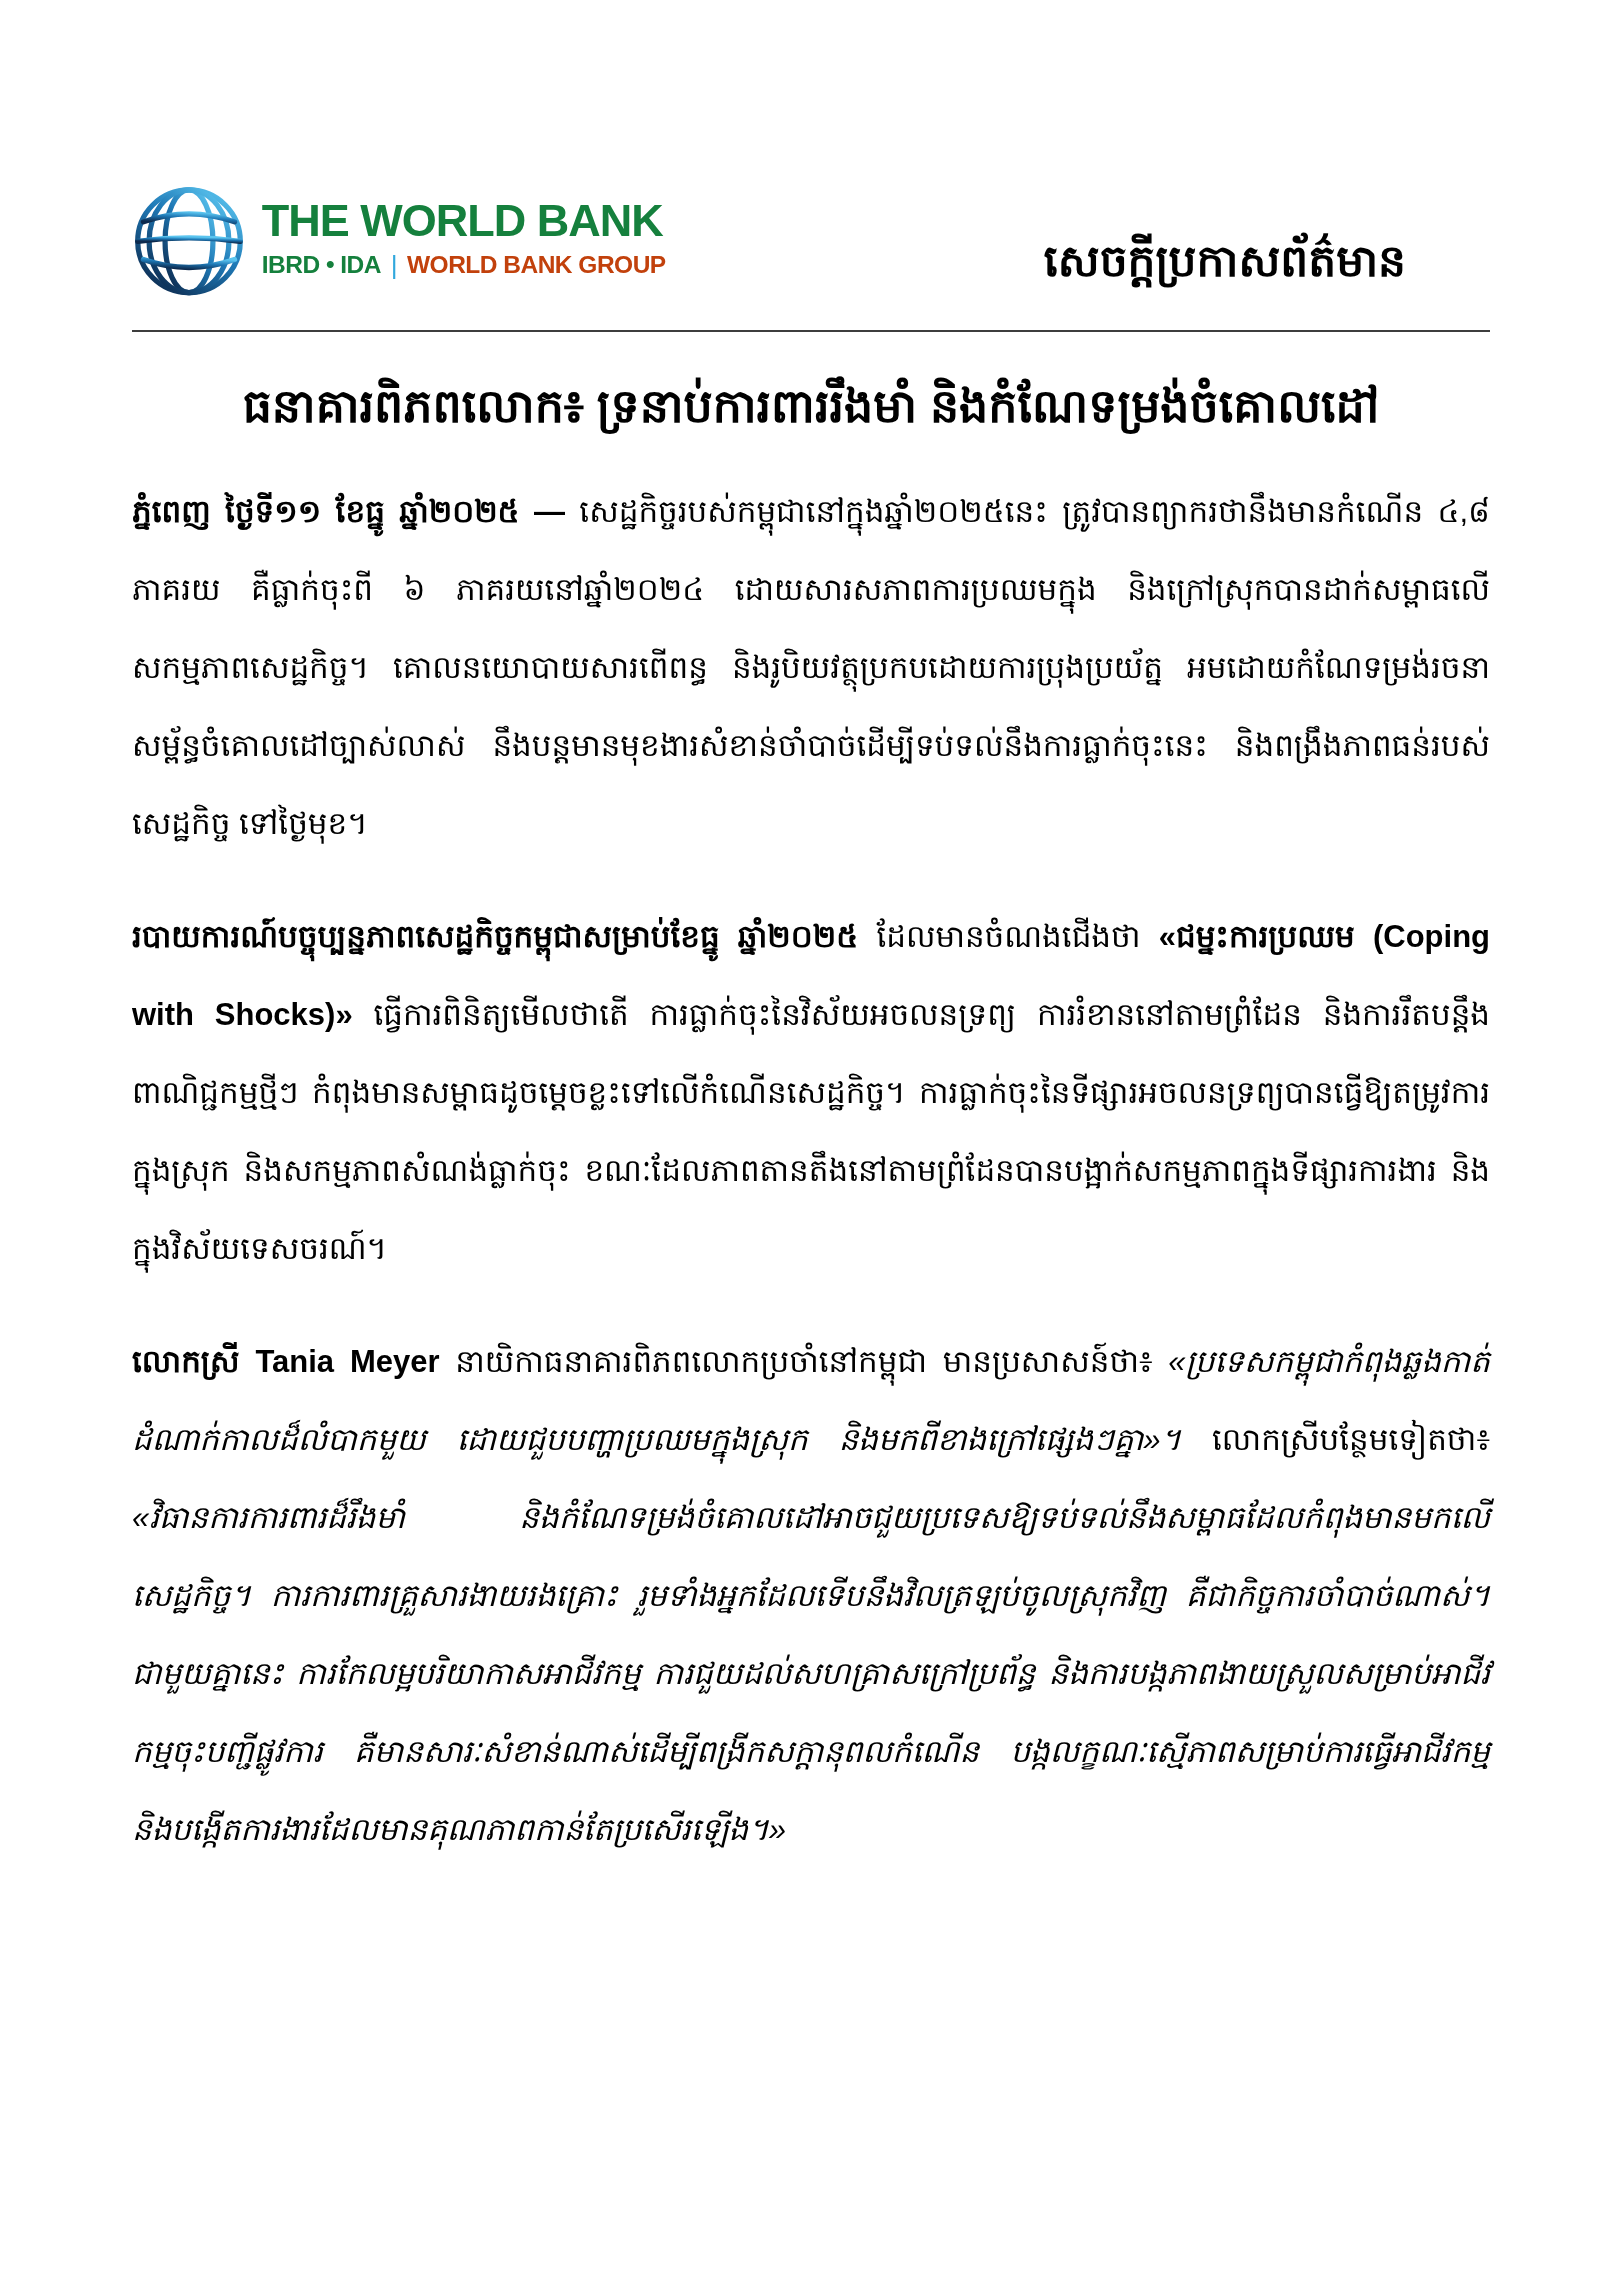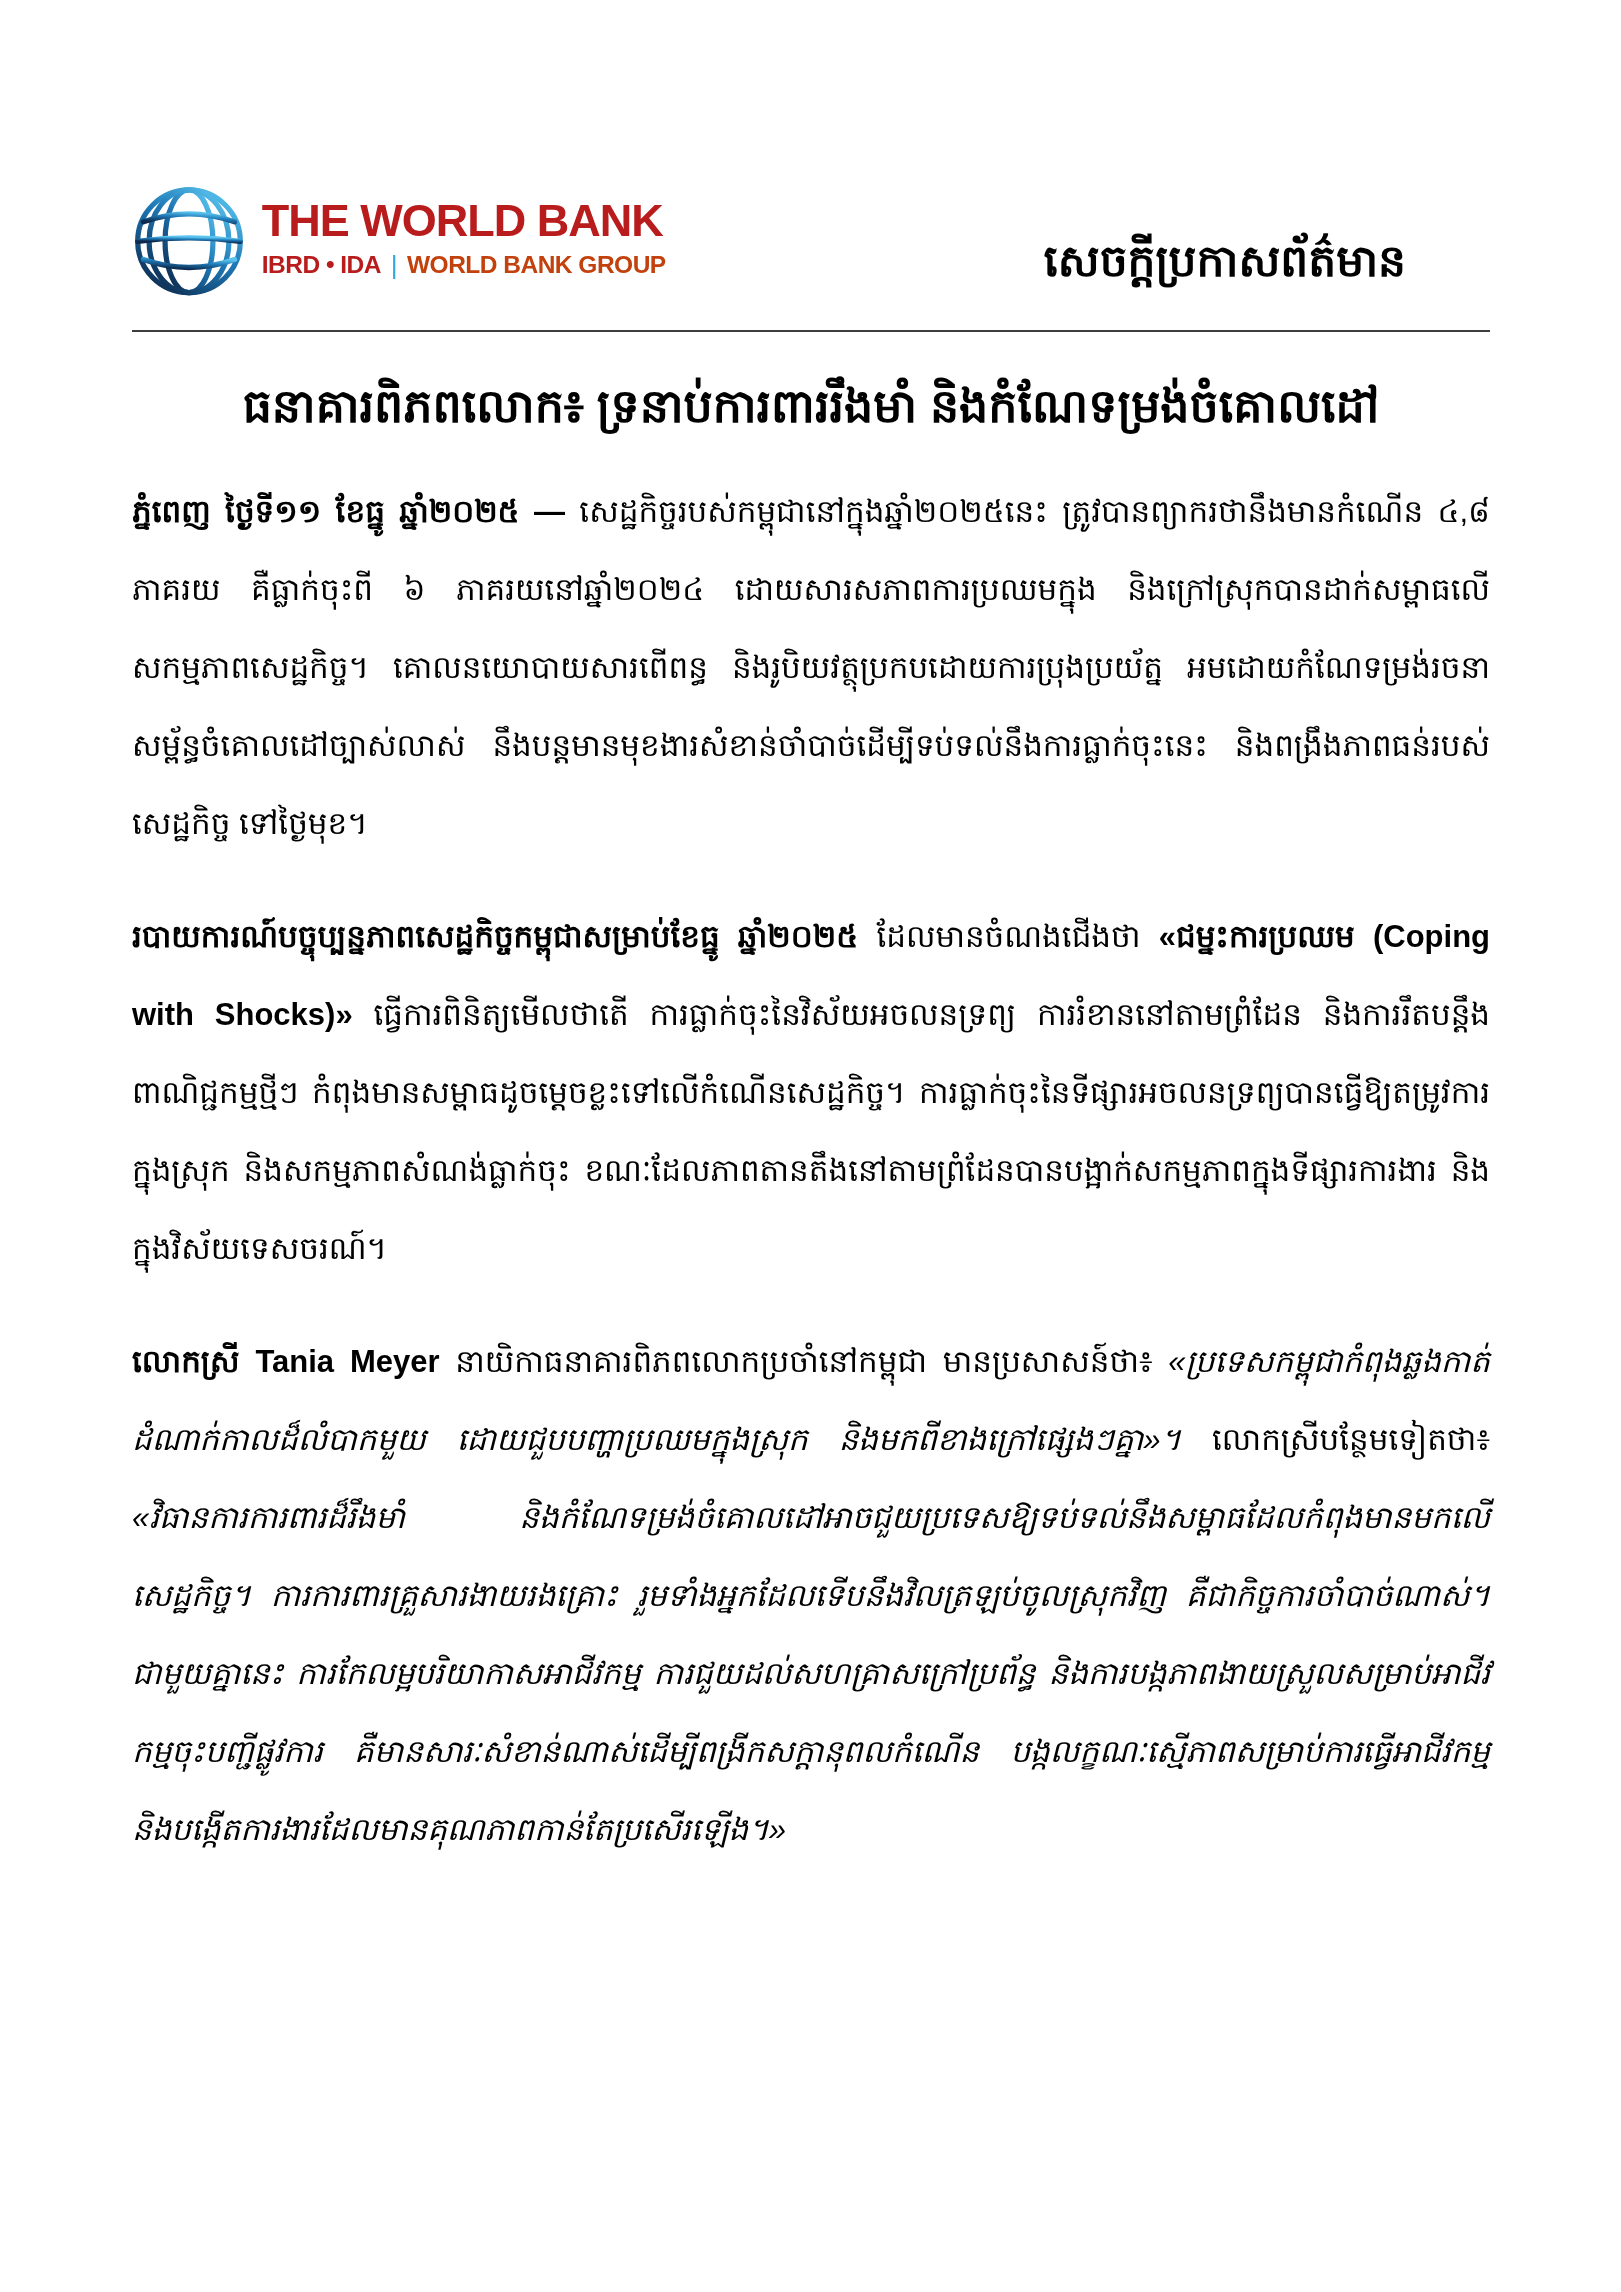--- a/index.html
+++ b/index.html
@@ -20,27 +20,27 @@
     display:flex;
     justify-content:space-between;
     align-items:flex-end;
   }
   .logo { display:flex; align-items:center; gap:15.7px; }
   .globe { width:114px; height:120px; flex:0 0 auto; }
   .globe svg { width:100%; height:100%; display:block; }
   .logo-text { display:flex; flex-direction:column; justify-content:center; }
   .logo-name {
     font-size:45px; font-weight:bold; line-height:1.05;
-    letter-spacing:-1px; color:#b91c1c;
+    letter-spacing:-1px; color:#15803d;
   }
   .logo-sub {
     margin-top:4.9px; display:flex; align-items:center; gap:9.8px;
     font-size:24.5px; font-weight:bold; letter-spacing:-0.5px;
   }
-  .logo-sub .ibrd { color:#b91c1c;text-align:right; }
+  .logo-sub .ibrd { color:#15803d;text-align:right; }
   .logo-sub .bar  { color:#31a8dd; font-weight:normal; font-size:26.5px; }
   .logo-sub .wbg  { color:#c2410c; }
   .press-label {
     font-size:44px; font-weight:800;
     padding-right:84px; padding-bottom:2px;
     white-space:nowrap;
   }
   
   .rule { border:none; border-top:2px solid #3d3d3d; margin-top:31px; }
   

